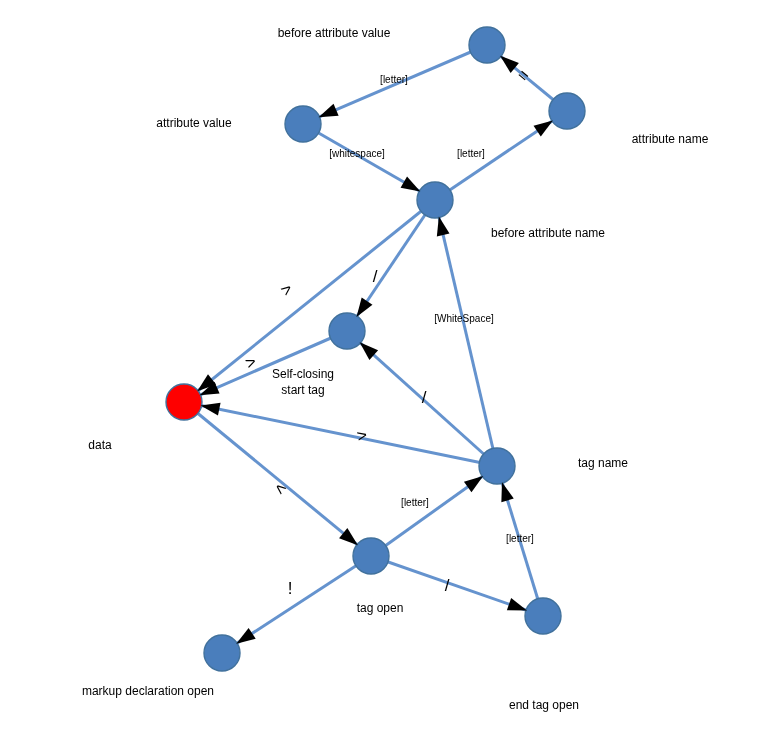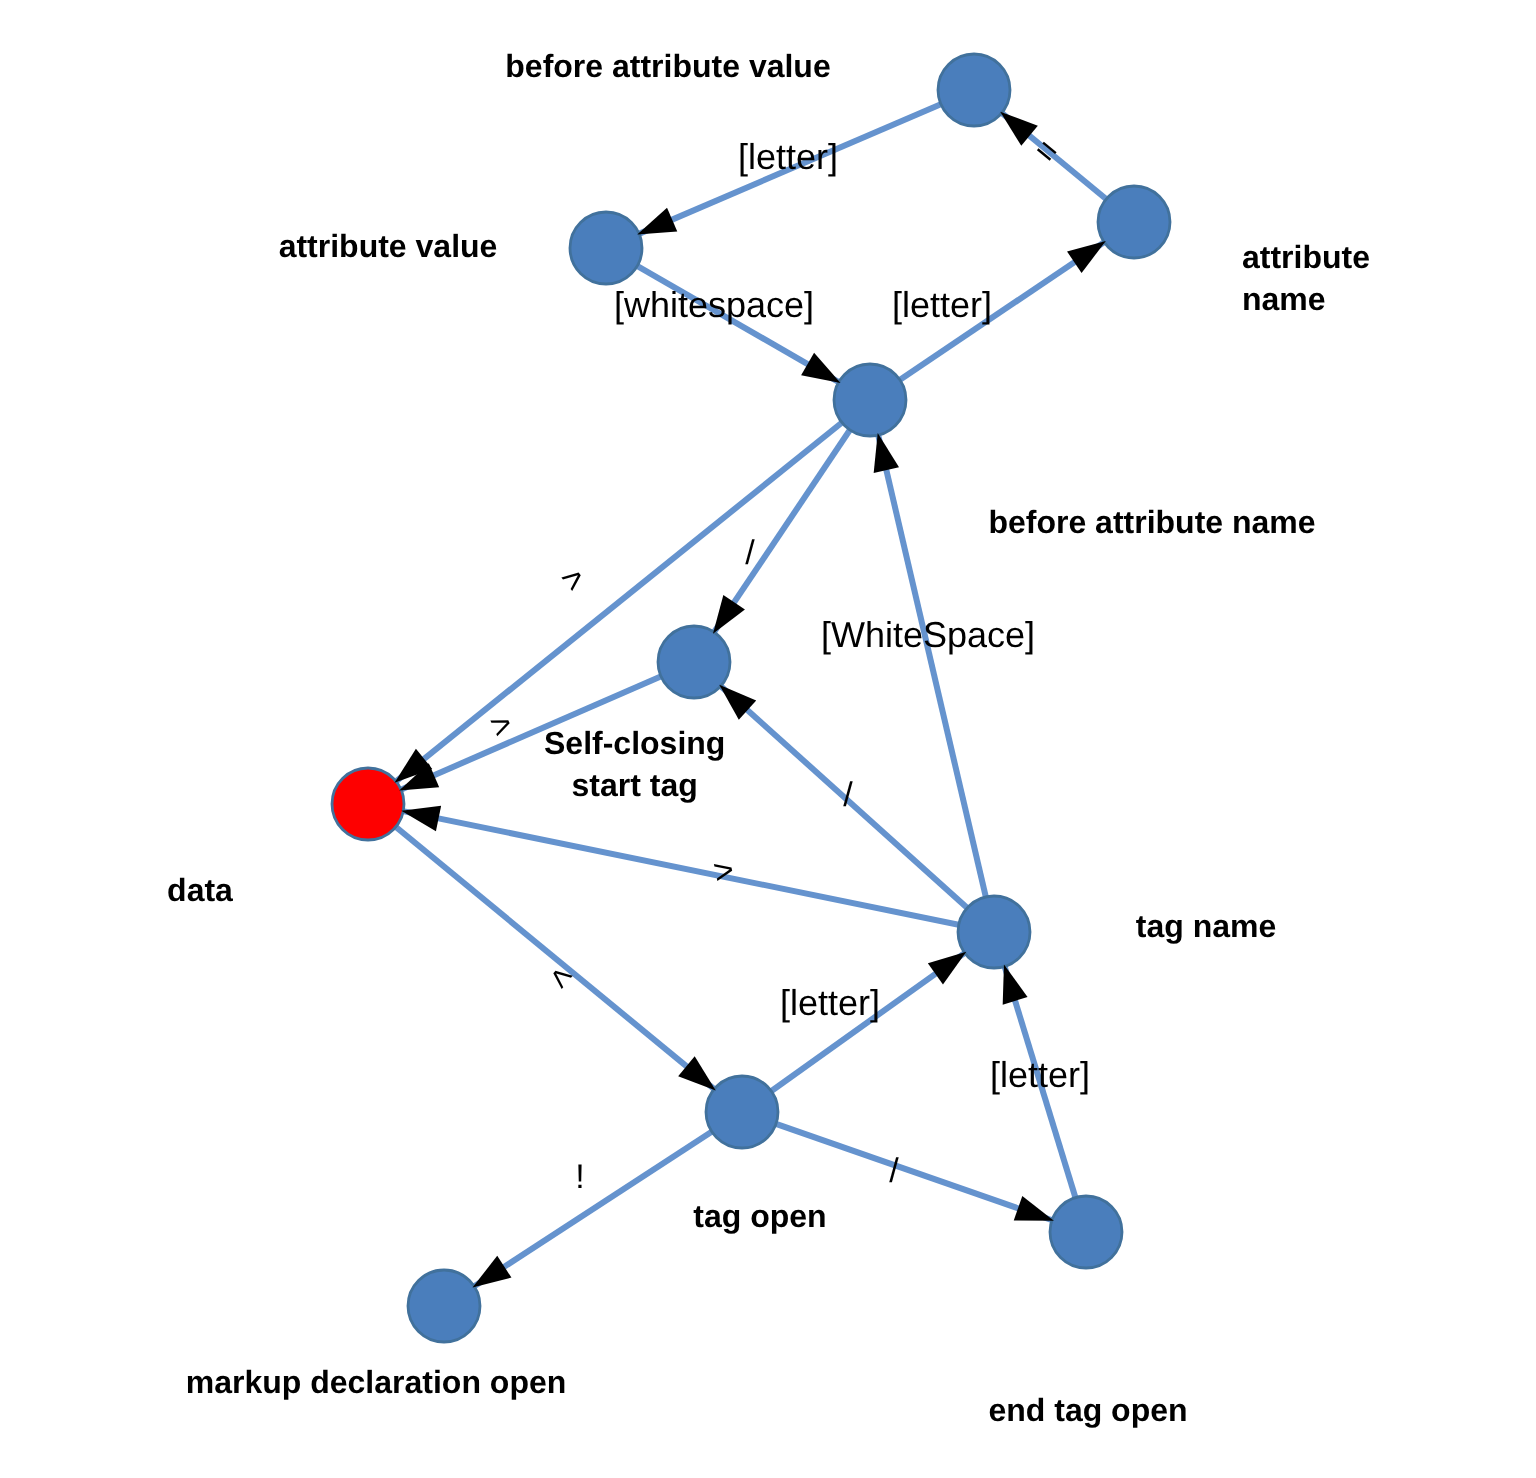--- a/index.html
+++ b/index.html
@@ -7,31 +7,30 @@
     position: relative;
     width: 768px;
     height: 739px;
     background: #ffffff;
     overflow: hidden;
     font-family: "Liberation Sans", sans-serif;
   }
   .canvas svg { position: absolute; left: 0; top: 0; }
   .node-label {
     position: absolute;
-    font-size: 16px;
+    font-size: 12px;
     line-height: 1.32;
     color: #000000;
     white-space: pre-line;
     transform: translate(-50%, -50%);
-    font-weight: bold;
   }
   .node-label.align-left { transform: translate(0, -50%); text-align: left; }
   .edge-label {
     position: absolute;
-    font-size: 18px;
+    font-size: 10px;
     color: #000000;
     white-space: nowrap;
   }
   .edge-label.symbol { font-size: 17px; font-weight: 400; }
 </style>
 </head>
 <body>
 
 <div class="canvas">
   <svg width="768" height="739" viewBox="0 0 768 739">
@@ -88,22 +87,22 @@
       <div class="edge-label symbol" style="left: 424px; top: 398px; transform: translate(-50%, -50%) rotate(0deg);">/</div>
       <div class="edge-label symbol" style="left: 362px; top: 436px; transform: translate(-50%, -50%) rotate(-11.6deg);">&gt;</div>
       <div class="edge-label symbol" style="left: 280px; top: 489px; transform: translate(-50%, -50%) rotate(39.5deg);">&lt;</div>
       <div class="edge-label" style="left: 415px; top: 502px; transform: translate(-50%, -50%) rotate(0deg);">[letter]</div>
       <div class="edge-label" style="left: 520px; top: 538px; transform: translate(-50%, -50%) rotate(0deg);">[letter]</div>
       <div class="edge-label symbol" style="left: 447px; top: 586px; transform: translate(-50%, -50%) rotate(0deg);">/</div>
       <div class="edge-label symbol" style="left: 290px; top: 589px; transform: translate(-50%, -50%) rotate(0deg);">!</div>
       <div class="node-label" style="left: 334px; top: 34px;">before attribute value</div>
       <div class="node-label" style="left: 670px; top: 140px;">attribute name</div>
       <div class="node-label" style="left: 194px; top: 124px;">attribute value</div>
-      <div class="node-label" style="left: 576px; top: 234px; margin-top: 28px;">before attribute name</div>
+      <div class="node-label" style="left: 548px; top: 234px;">before attribute name</div>
       <div class="node-label align-left" style="left: 272px; top: 383px; text-align: center;">Self-closing
 start tag</div>
       <div class="node-label" style="left: 100px; top: 446px; text-align: center;">data</div>
       <div class="node-label" style="left: 571px; top: 464px; margin-left: 32px;">tag name</div>
       <div class="node-label" style="left: 380px; top: 609px;">tag open</div>
       <div class="node-label" style="left: 544px; top: 706px;">end tag open</div>
-      <div class="node-label" style="left: 148px; top: 692px; margin-left: 40px;">markup declaration open</div>
+      <div class="node-label" style="left: 148px; top: 692px;">markup declaration open</div>
     </div>
 </div>
 
 </body></html>

